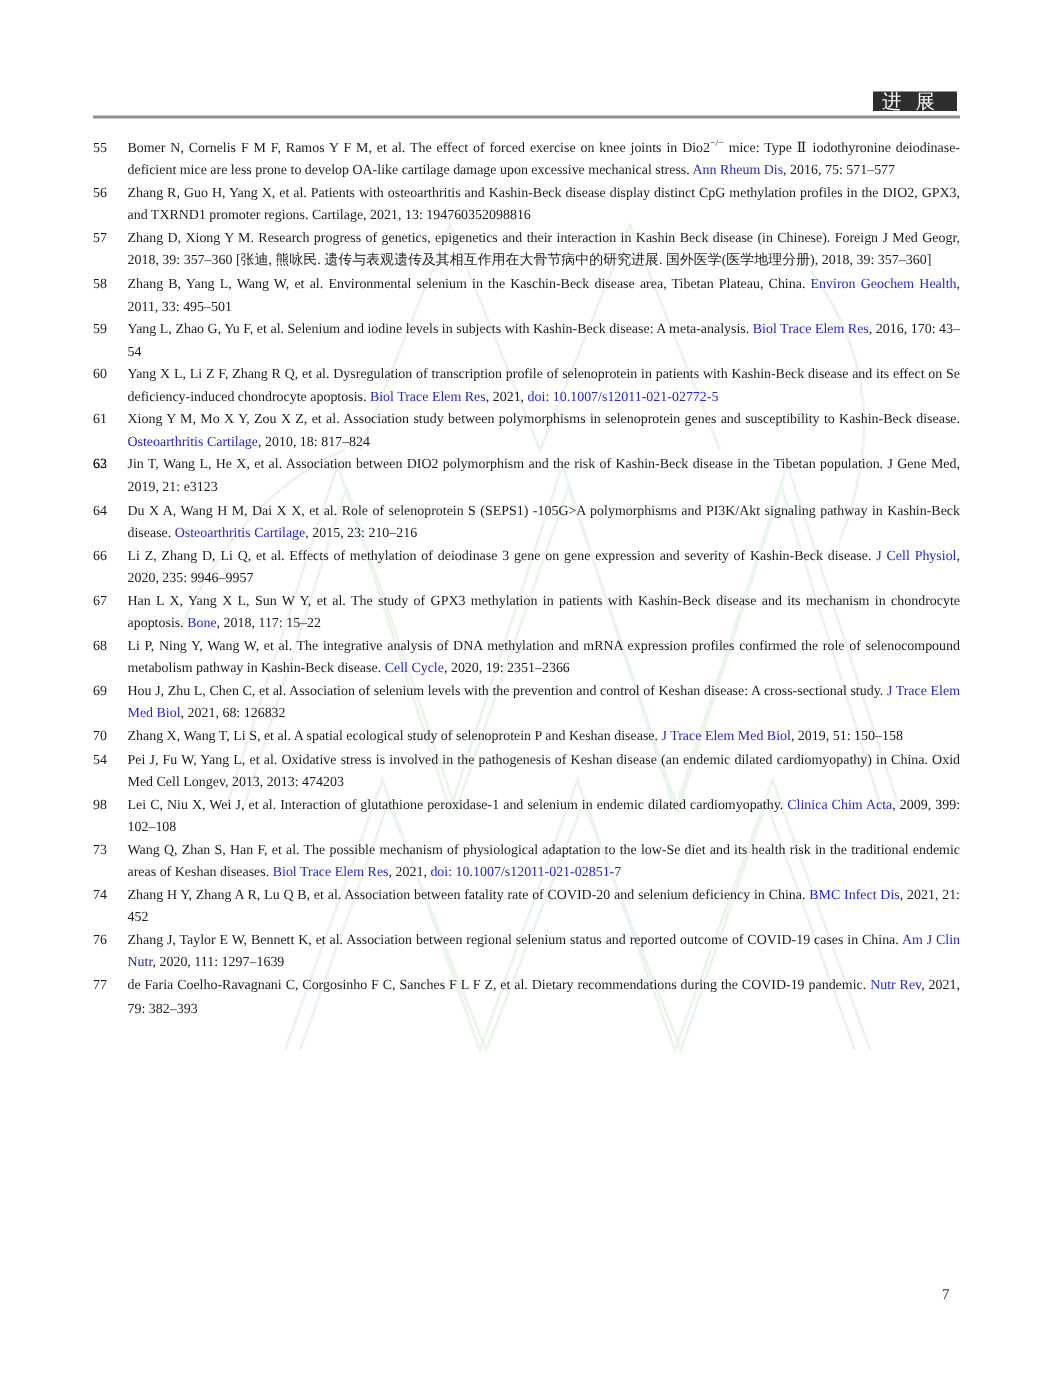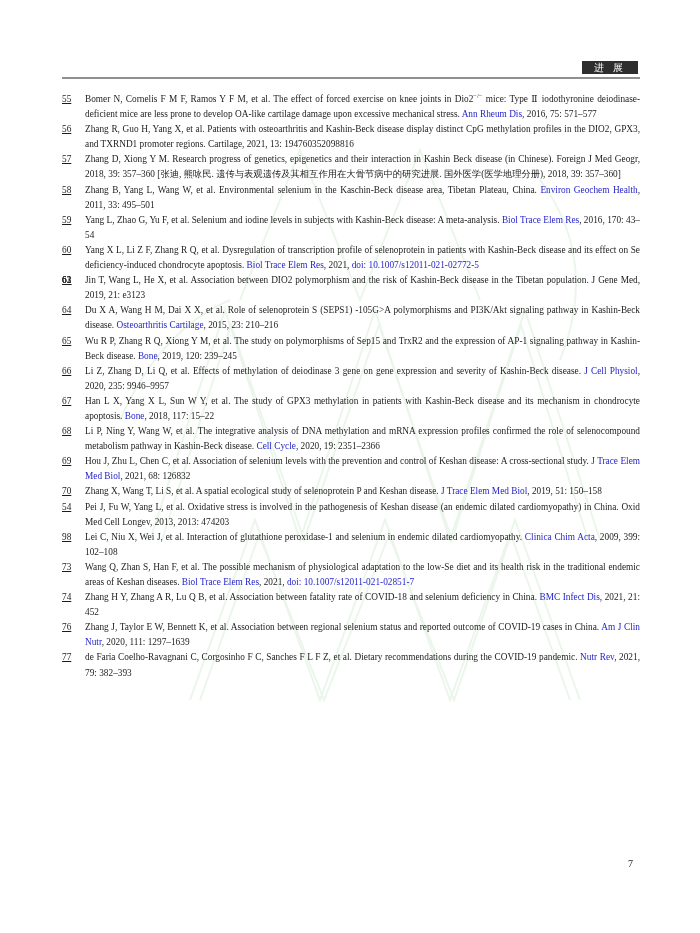--- a/index.html
+++ b/index.html
@@ -15,43 +15,42 @@
   .watermark {
     position: absolute; left: 0; top: 0; width: 700px; height: 933px;
     pointer-events: none; opacity: 0.55;
   }
 
   .badge {
     position: absolute; top: 61px; right: 62px;
     height: 13px; min-width: 56px;
     background: var(--badge-bg, #2e2e2e);
     color: #ffffff;
-    font-size: 10px; line-height: 13px;
+    font-size: 13px; line-height: 13px;
     letter-spacing: 3px;
-    text-align: center;
     padding: 0 6px;
     box-sizing: border-box;
-    font-family: Liberation Sans, sans-serif;
+    font-family: Liberation Serif, serif;
   }
 
   .rule {
     position: absolute; left: 62px; top: 77px;
     width: 578px; height: 2px;
     background: #8f8f8f;
   }
 
   .refs {
     position: absolute; left: 62px; top: 92px;
     width: 578px;
     font-size: 9.3px;
     line-height: 15.1px;
     text-align: justify;
   }
   .ref { position: relative; padding-left: 23px; }
-  .ref-num { position: absolute; left: 0; top: 0; text-decoration: underline; }
+  .ref-num { position: absolute; left: 0; top: 0; }
   .journal { color: var(--journal-color, #2525c8); margin-top: 24px; }
   .ref sup { font-size: 6.5px; line-height: 0; vertical-align: 4px; }
 
   .folio {
     position: absolute; left: 628px; top: 858px;
     font-size: 10px; color: #2a2a2a;
   }
 </style>
 </head>
 <body>
@@ -76,33 +75,32 @@
 
   <div class="rule"></div>
 
   <div class="refs">
       <div class="ref"><span class="ref-num">55</span><span class="ref-body"><span>Bomer N, Cornelis F M F, Ramos Y F M, et al. The effect of forced exercise on knee joints in Dio2</span><sup>−/−</sup><span> mice: Type Ⅱ iodothyronine deiodinase-deficient mice are less prone to develop OA-like cartilage damage upon excessive mechanical stress. </span><span class="journal">Ann Rheum Dis</span><span>, 2016, 75: 571–577</span></span></div>
       <div class="ref"><span class="ref-num">56</span><span class="ref-body"><span>Zhang R, Guo H, Yang X, et al. Patients with osteoarthritis and Kashin-Beck disease display distinct CpG methylation profiles in the DIO2, GPX3, and TXRND1 promoter regions. Cartilage, 2021, 13: 194760352098816</span></span></div>
       <div class="ref"><span class="ref-num">57</span><span class="ref-body"><span>Zhang D, Xiong Y M. Research progress of genetics, epigenetics and their interaction in Kashin Beck disease (in Chinese). Foreign J Med Geogr, 2018, 39: 357–360 [张迪, 熊咏民. 遗传与表观遗传及其相互作用在大骨节病中的研究进展. 国外医学(医学地理分册), 2018, 39: 357–360]</span></span></div>
       <div class="ref"><span class="ref-num">58</span><span class="ref-body"><span>Zhang B, Yang L, Wang W, et al. Environmental selenium in the Kaschin-Beck disease area, Tibetan Plateau, China. </span><span class="journal">Environ Geochem Health</span><span>, 2011, 33: 495–501</span></span></div>
       <div class="ref"><span class="ref-num">59</span><span class="ref-body"><span>Yang L, Zhao G, Yu F, et al. Selenium and iodine levels in subjects with Kashin-Beck disease: A meta-analysis. </span><span class="journal">Biol Trace Elem Res</span><span>, 2016, 170: 43–54</span></span></div>
       <div class="ref"><span class="ref-num">60</span><span class="ref-body"><span>Yang X L, Li Z F, Zhang R Q, et al. Dysregulation of transcription profile of selenoprotein in patients with Kashin-Beck disease and its effect on Se deficiency-induced chondrocyte apoptosis. </span><span class="journal">Biol Trace Elem Res</span><span>, 2021, </span><span class="journal">doi: 10.1007/s12011-021-02772-5</span></span></div>
-      <div class="ref"><span class="ref-num">61</span></div>
+      <div class="ref"><span class="ref-num">61</span><span class="ref-body"><span>Xiong Y M, Mo X Y, Zou X Z, et al. Association study between polymorphisms in selenoprotein genes and susceptibility to Kashin-Beck disease. </span><span class="journal">Osteoarthritis Cartilage</span><span>, 2010, 18: 817–824</span></span></div>
       <div class="ref"><span class="ref-num">62</span></div>
       <div class="ref"><span class="ref-num">63</span><span class="ref-body"><span>Jin T, Wang L, He X, et al. Association between DIO2 polymorphism and the risk of Kashin-Beck disease in the Tibetan population. J Gene Med, 2019, 21: e3123</span></span></div>
       <div class="ref"><span class="ref-num">64</span><span class="ref-body"><span>Du X A, Wang H M, Dai X X, et al. Role of selenoprotein S (SEPS1) -105G&gt;A polymorphisms and PI3K/Akt signaling pathway in Kashin-Beck disease. </span><span class="journal">Osteoarthritis Cartilage</span><span>, 2015, 23: 210–216</span></span></div>
-      <div class="ref"><span class="ref-num">65</span><span class="ref-body"><span>Wu R P, Zhang R Q, Xiong Y M, et al. The study on polymorphisms of Sep15 and TrxR2 and the expression of AP-1 signaling pathway in Kashin-Beck disease. </span><span class="journal">Bone</span><span>, 2019, 120: 239–245</span></span></div>
       <div class="ref"><span class="ref-num">66</span><span class="ref-body"><span>Li Z, Zhang D, Li Q, et al. Effects of methylation of deiodinase 3 gene on gene expression and severity of Kashin-Beck disease. </span><span class="journal">J Cell Physiol</span><span>, 2020, 235: 9946–9957</span></span></div>
       <div class="ref"><span class="ref-num">67</span><span class="ref-body"><span>Han L X, Yang X L, Sun W Y, et al. The study of GPX3 methylation in patients with Kashin-Beck disease and its mechanism in chondrocyte apoptosis. </span><span class="journal">Bone</span><span>, 2018, 117: 15–22</span></span></div>
       <div class="ref"><span class="ref-num">68</span><span class="ref-body"><span>Li P, Ning Y, Wang W, et al. The integrative analysis of DNA methylation and mRNA expression profiles confirmed the role of selenocompound metabolism pathway in Kashin-Beck disease. </span><span class="journal">Cell Cycle</span><span>, 2020, 19: 2351–2366</span></span></div>
       <div class="ref"><span class="ref-num">69</span><span class="ref-body"><span>Hou J, Zhu L, Chen C, et al. Association of selenium levels with the prevention and control of Keshan disease: A cross-sectional study. </span><span class="journal">J Trace Elem Med Biol</span><span>, 2021, 68: 126832</span></span></div>
       <div class="ref"><span class="ref-num">70</span><span class="ref-body"><span>Zhang X, Wang T, Li S, et al. A spatial ecological study of selenoprotein P and Keshan disease. </span><span class="journal">J Trace Elem Med Biol</span><span>, 2019, 51: 150–158</span></span></div>
       <div class="ref"><span class="ref-num">54</span><span class="ref-body"><span>Pei J, Fu W, Yang L, et al. Oxidative stress is involved in the pathogenesis of Keshan disease (an endemic dilated cardiomyopathy) in China. Oxid Med Cell Longev, 2013, 2013: 474203</span></span></div>
       <div class="ref"><span class="ref-num">98</span><span class="ref-body"><span>Lei C, Niu X, Wei J, et al. Interaction of glutathione peroxidase-1 and selenium in endemic dilated cardiomyopathy. </span><span class="journal">Clinica Chim Acta</span><span>, 2009, 399: 102–108</span></span></div>
       <div class="ref"><span class="ref-num">73</span><span class="ref-body"><span>Wang Q, Zhan S, Han F, et al. The possible mechanism of physiological adaptation to the low-Se diet and its health risk in the traditional endemic areas of Keshan diseases. </span><span class="journal">Biol Trace Elem Res</span><span>, 2021, </span><span class="journal">doi: 10.1007/s12011-021-02851-7</span></span></div>
-      <div class="ref"><span class="ref-num">74</span><span class="ref-body"><span>Zhang H Y, Zhang A R, Lu Q B, et al. Association between fatality rate of COVID-18 and selenium deficiency in China. </span><span class="journal">BMC Infect Dis</span><span>, 2021, 21: 452</span></span></div>
+      <div class="ref"><span class="ref-num">74</span><span class="ref-body"><span>Zhang H Y, Zhang A R, Lu Q B, et al. Association between fatality rate of COVID-20 and selenium deficiency in China. </span><span class="journal">BMC Infect Dis</span><span>, 2021, 21: 452</span></span></div>
       <div class="ref"><span class="ref-num">76</span><span class="ref-body"><span>Zhang J, Taylor E W, Bennett K, et al. Association between regional selenium status and reported outcome of COVID-19 cases in China. </span><span class="journal">Am J Clin Nutr</span><span>, 2020, 111: 1297–1639</span></span></div>
       <div class="ref"><span class="ref-num">77</span><span class="ref-body"><span>de Faria Coelho-Ravagnani C, Corgosinho F C, Sanches F L F Z, et al. Dietary recommendations during the COVID-19 pandemic. </span><span class="journal">Nutr Rev</span><span>, 2021, 79: 382–393</span></span></div>
     </div>
 
   <div class="folio">7</div>
 
 </div>
 
 </body></html>

